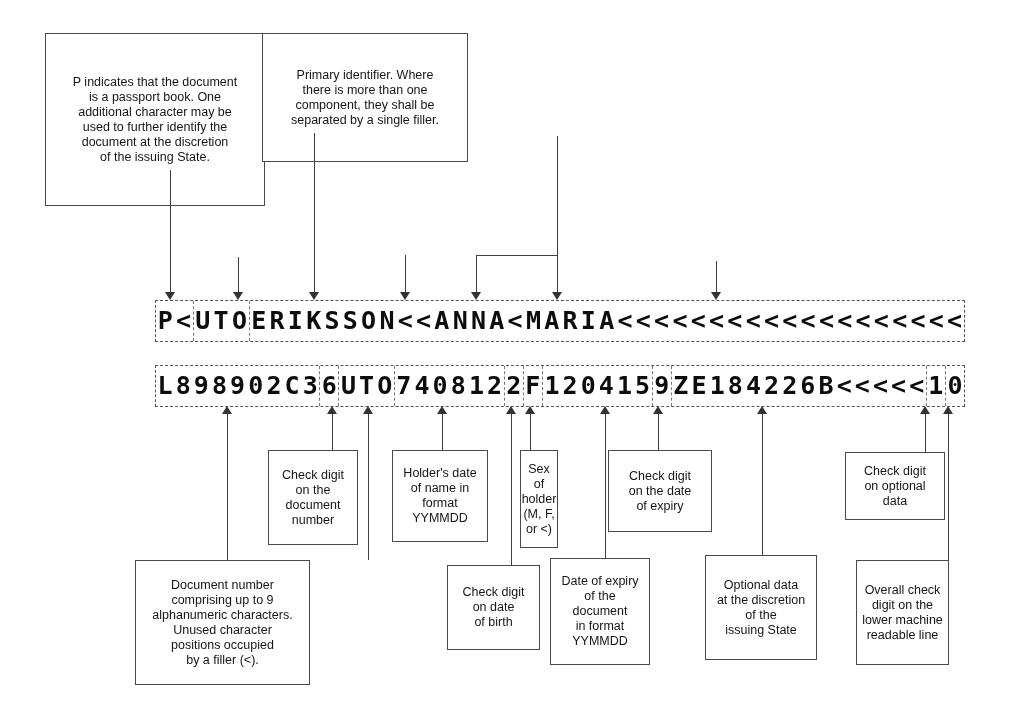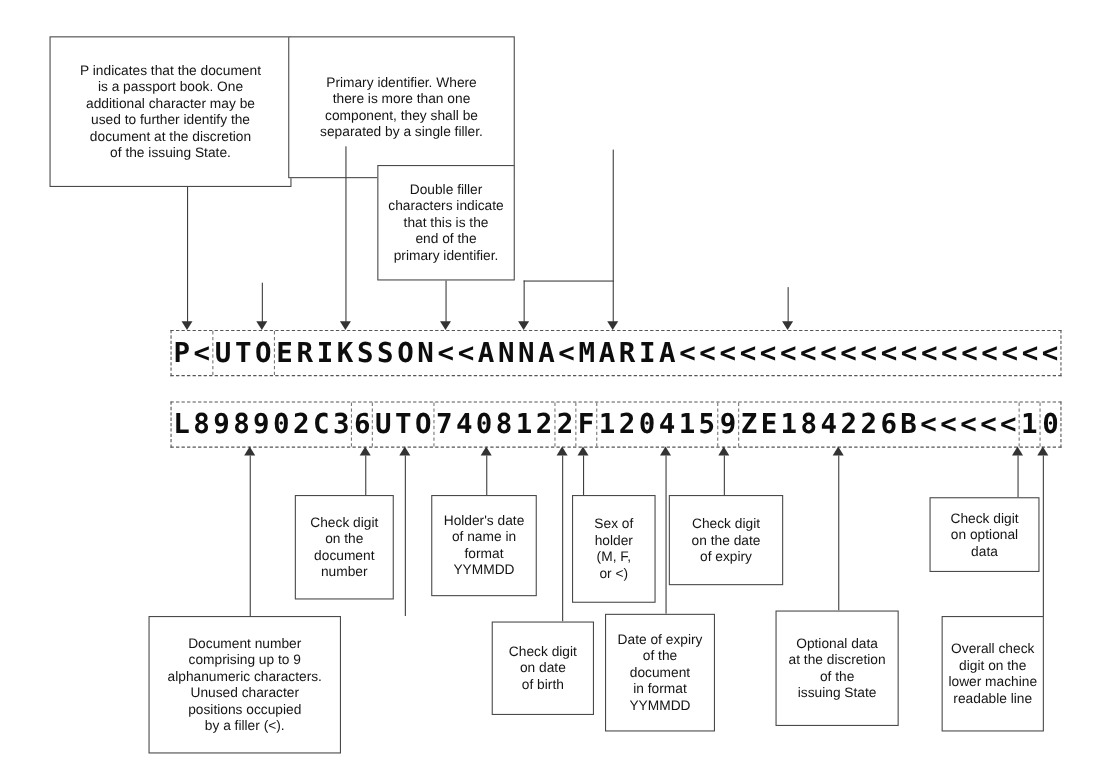--- a/index.html
+++ b/index.html
@@ -20,35 +20,30 @@
   .mrz-seg{display:flex;flex-basis:0;min-width:0;}
   .mrz-seg.div-l{border-left:1px dashed #777;}
   .mrz-ch{flex:1 1 0;text-align:center;font-family:"DejaVu Sans Mono",monospace;
           font-weight:bold;font-size:25px;line-height:39px;color:#0d0d0d;overflow:visible;}
 </style>
 </head>
 <body>
 
 <div class="stage">
 
-  <div class="abox" style="left:45px;top:33px;width:220px;height:137px">P indicates that the document
+  <div class="abox" style="left:45px;top:33px;width:220px;height:173px">P indicates that the document
 is a passport book. One
 additional character may be
 used to further identify the
 document at the discretion
 of the issuing State.</div>
   <div class="abox" style="left:262px;top:33px;width:206px;height:129px">Primary identifier. Where
 there is more than one
 component, they shall be
 separated by a single filler.</div>
-  <div class="abox" style="left:343px;top:150px;width:125px;height:105px">Double filler
-characters indicate
-that this is the
-end of the
-primary identifier.</div>
 
   <div class="vl" style="left:170px;top:170px;height:123px"></div>
   <div class="vl" style="left:238px;top:257px;height:36px"></div>
   <div class="vl" style="left:314px;top:133px;height:160px"></div>
   <div class="vl" style="left:405px;top:255px;height:38px"></div>
   <div class="vl" style="left:557px;top:136px;height:157px"></div>
   <div class="hl" style="left:476px;top:255px;width:82px"></div>
   <div class="vl" style="left:476px;top:255px;height:38px"></div>
   <div class="vl" style="left:716px;top:261px;height:32px"></div>
 
@@ -206,21 +201,21 @@
   <div class="vl" style="left:948px;top:414px;height:146px"></div>
 
   <div class="abox" style="left:268px;top:450px;width:90px;height:95px">Check digit
 on the
 document
 number</div>
   <div class="abox" style="left:392px;top:450px;width:96px;height:92px">Holder's date
 of name in
 format
 YYMMDD</div>
-  <div class="abox" style="left:520px;top:450px;width:76px;height:98px">Sex of
+  <div class="abox" style="left:520px;top:450px;width:38px;height:98px">Sex of
 holder
 (M, F,
 or &lt;)</div>
   <div class="abox" style="left:608px;top:450px;width:104px;height:82px">Check digit
 on the date
 of expiry</div>
   <div class="abox" style="left:845px;top:452px;width:100px;height:68px">Check digit
 on optional
 data</div>
 

